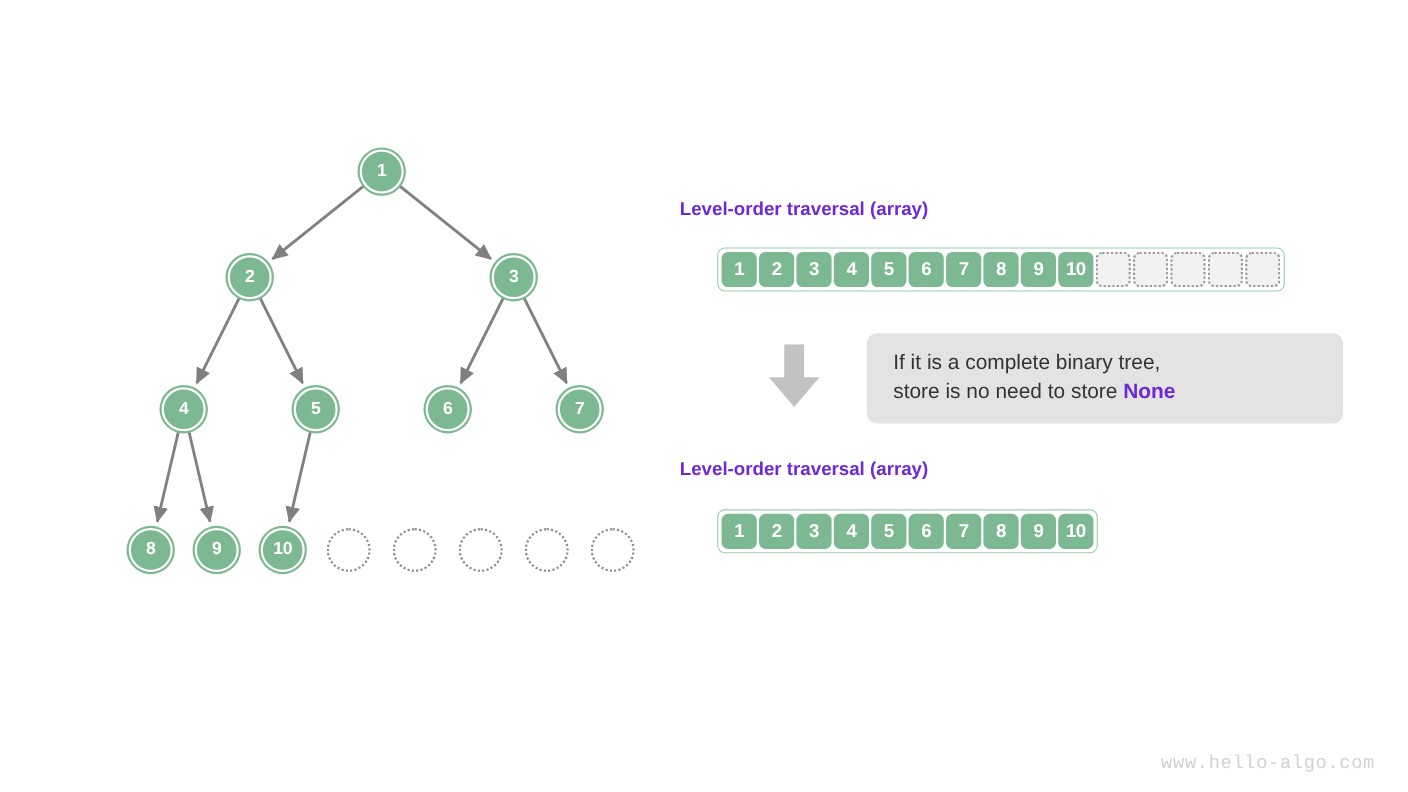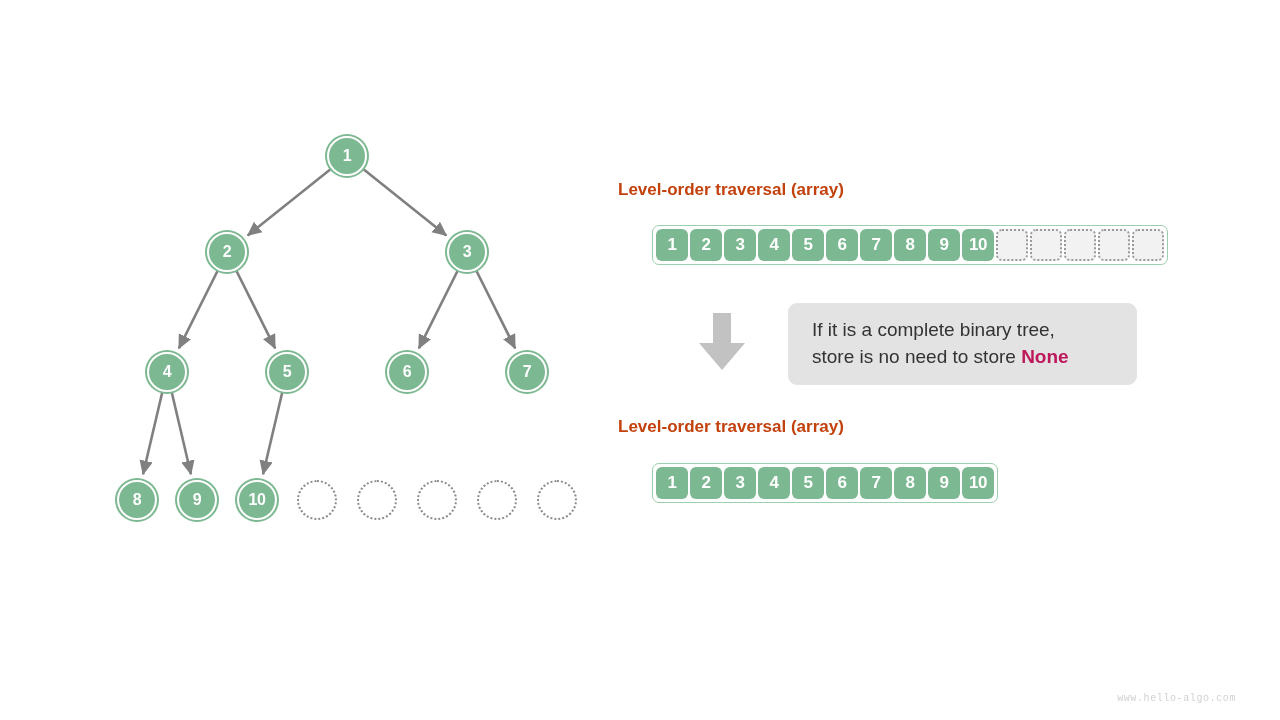--- a/index.html
+++ b/index.html
@@ -57,21 +57,21 @@
     height: 40px;
     border-radius: 50%;
     background: transparent;
     border: 2px dotted #8c8c8c;
     box-sizing: border-box;
   }
 
   
   .section-label {
     position: absolute;
-    color: #c2410c;
+    color: #6d28d9;
     font-size: 17px;
     font-weight: 700;
     font-family: "Liberation Sans", sans-serif;
     white-space: nowrap;
   }
 
   .array-box {
     position: absolute;
     border: 1.5px solid #9ccfab;
     border-radius: 7px;
@@ -113,30 +113,30 @@
     background: #e3e3e3;
     border-radius: 9px;
     padding: 13px 20px 15px 24px;
     box-sizing: border-box;
     color: #333333;
     font-size: 19px;
     line-height: 27px;
     font-family: "Liberation Sans", sans-serif;
   }
   .callout .none-kw {
-    color: #be185d;
+    color: #6d28d9;
     font-weight: 700;
   }
 
   .watermark {
     position: absolute;
-    right: 44px;
+    right: 30px;
     bottom: 16px;
     color: #d2d2d2;
-    font-size: 10px;
+    font-size: 17px;
     font-family: "Liberation Mono", monospace;
     letter-spacing: 0.6px;
   }
 </style>
 </head>
 <body>
 
 <div id="canvas">
 
   <div class="tree-layer">
@@ -216,21 +216,21 @@
       <div class="cell empty"></div>
       <div class="cell empty"></div>
       <div class="cell empty"></div>
       <div class="cell empty"></div>
     </div>
 
   <svg class="down-arrow" style="left:698px; top:313px;" viewBox="0 0 48 58">
     <path d="M15,0 L33,0 L33,30 L47,30 L24,57 L1,30 L15,30 Z" fill="#c2c2c2"></path>
   </svg>
 
-  <div class="callout" style="left:788px; top:303px; width:349px;">
+  <div class="callout" style="left:788px; top:303px; width:433px;">
     <div>If it is a complete binary tree,</div>
     <div><span>store is no need to store </span><span class="none-kw">None</span></div>
   </div>
 
   <div class="section-label" style="left:618px; top:417px;">Level-order traversal (array)</div>
 
   <div class="array-box" id="array-bottom" style="left:652px; top:463px;">
       <div class="cell">1</div>
       <div class="cell">2</div>
       <div class="cell">3</div>

